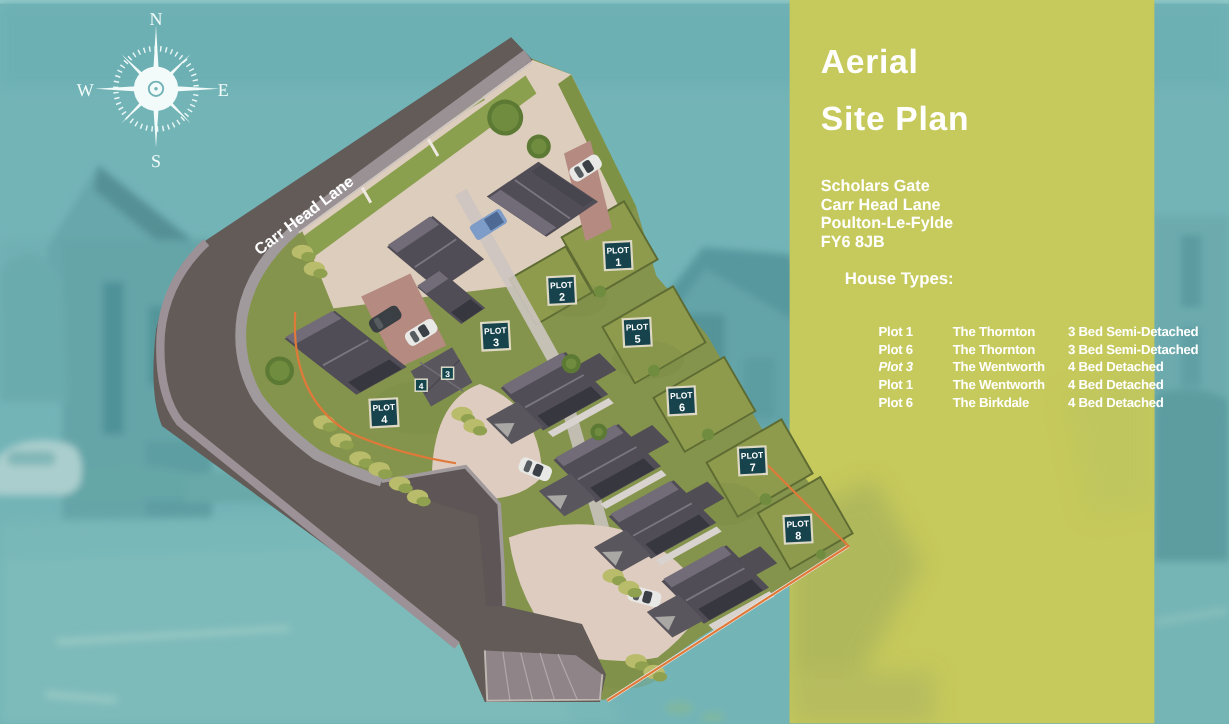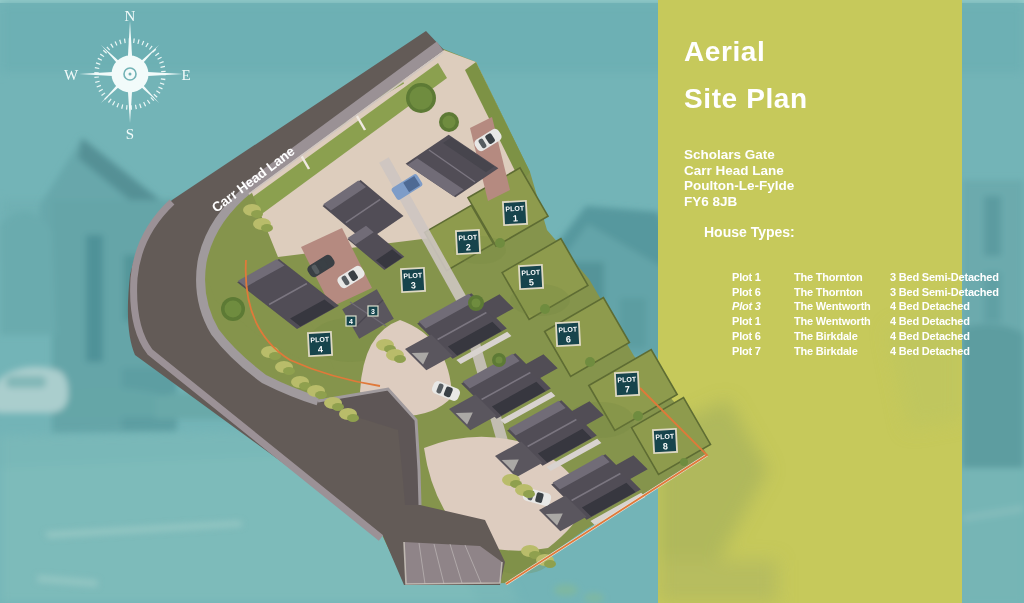--- a/index.html
+++ b/index.html
@@ -99,21 +99,20 @@
 <div class="panel-text" style="left:684px;top:147px;font-size:13.5px;line-height:15.7px;">Scholars Gate<br>Carr Head Lane<br>Poulton-Le-Fylde<br>FY6 8JB</div>
 
 <div class="panel-text" style="left:704px;top:224px;font-size:14px;">House Types:</div>
 
 <div class="panel-text" style="left:684px;top:270px;font-size:11px;line-height:14.7px;letter-spacing:-0.2px;margin-left:48px;">
   <div><span style="display:inline-block;width:62px;">Plot 1</span><span style="display:inline-block;width:96px;">The Thornton</span><span>3 Bed Semi-Detached</span></div>
   <div><span style="display:inline-block;width:62px;">Plot 6</span><span style="display:inline-block;width:96px;">The Thornton</span><span>3 Bed Semi-Detached</span></div>
   <div><span style="display:inline-block;width:62px;font-style:italic;">Plot 3</span><span style="display:inline-block;width:96px;">The Wentworth</span><span>4 Bed Detached</span></div>
   <div><span style="display:inline-block;width:62px;">Plot 1</span><span style="display:inline-block;width:96px;">The Wentworth</span><span>4 Bed Detached</span></div>
   <div><span style="display:inline-block;width:62px;">Plot 6</span><span style="display:inline-block;width:96px;">The Birkdale</span><span>4 Bed Detached</span></div>
-  <div><span style="display:inline-block;width:62px;">Plot 7</span><span style="display:inline-block;width:96px;">The Birkdale</span><span>4 Bed Detached</span></div>
 </div>
 
 <svg id="plan" class="abs" style="left:0;top:0;" width="1024" height="603" viewBox="0 0 1024 603">
 
 <polygon points="441,48 476,62 530,172 547,230 589,279 634,356 683,412 707,455 585,530 509,583 406,585 318,401 264,379 215,332 196,300 202,262 210,220 250,188" fill="#85944c"></polygon>
 
 <polygon points="228,198 441,49 476,62 528,170 495,230 270,258" fill="#ddcdbd"></polygon>
 
 <polygon points="438,63 447,78 259,216 247,201" fill="#8ba04f"></polygon>
 

